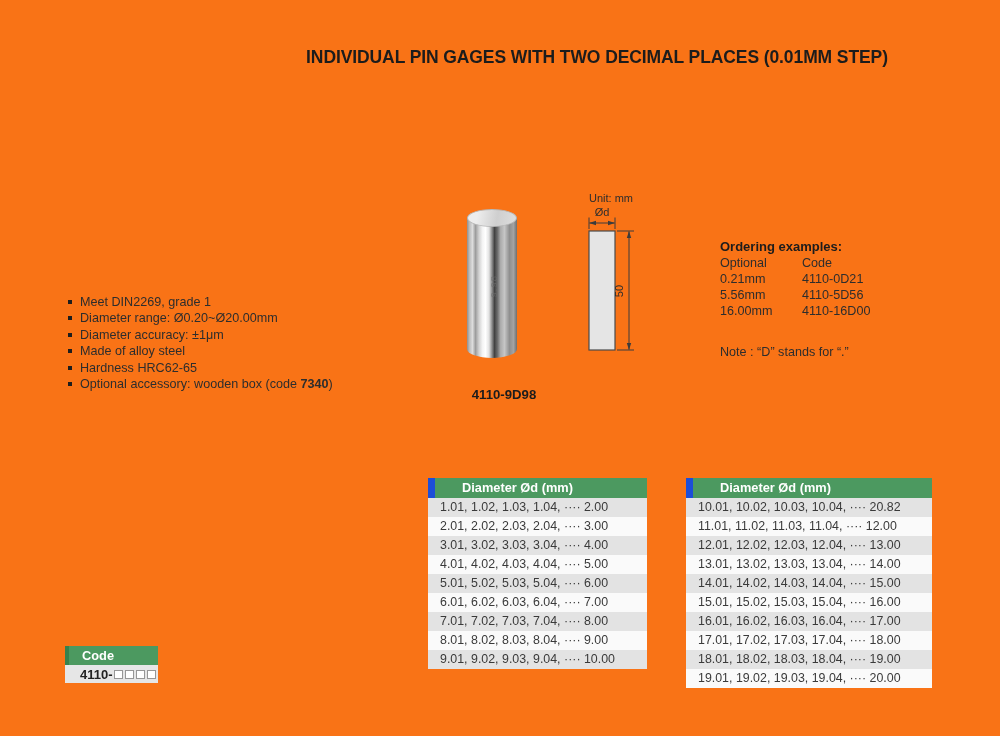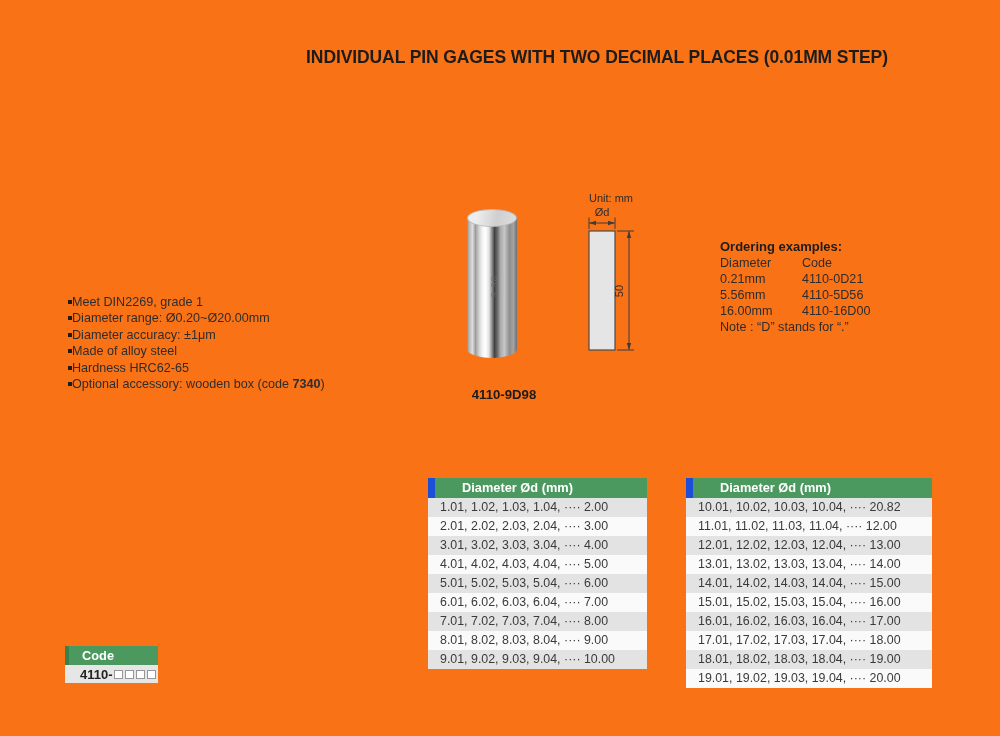--- a/index.html
+++ b/index.html
@@ -6,21 +6,21 @@
   .page{position:relative;width:1000px;height:736px;background:#f97316;
         font-family:"Liberation Sans", sans-serif;color:#2e2e2e;overflow:hidden;}
 
   
   .title{position:absolute;left:197px;top:47px;width:800px;margin:0;
          text-align:center;font-size:17.5px;font-weight:bold;color:#1c1c1c;letter-spacing:-0.1px;}
 
   
   .features{position:absolute;left:68px;top:294px;margin:0;padding:0;list-style:none;
             font-size:12.6px;color:#2d2d2d;}
-  .features li{display:flex;line-height:16.4px;}
+  .features li{display:flex;gap:8px;line-height:16.4px;}
   .blt{width:4px;height:4px;background:#1e1e1e;margin-top:6px;flex:none;}
   .features b{font-weight:bold;}
 
   
   .pin{position:absolute;left:467px;top:209px;width:50px;height:149px;}
   .pin-body{position:absolute;left:0;top:8px;width:50px;height:141px;
             border-radius:0 0 50% 50% / 0 0 9px 9px;
             background:linear-gradient(to right,
               #8f8f8f 0%, #bcbcbc 5%, #dcdcdc 11%, #9d9d9d 17%, #d2d2d2 24%,
               #f4f4f4 31%, #ffffff 37%, #e2e2e2 44%, #8c8c8c 50%, #424242 55%,
@@ -37,21 +37,21 @@
   
   .diagram{position:absolute;left:575px;top:186px;}
   .diagram text{font-family:"Liberation Sans", sans-serif;font-size:11px;fill:#2d2d2d;}
   .diagram .dln{stroke:#3c3c3c;stroke-width:1;fill:none;}
   .diagram .arr{fill:#3c3c3c;stroke:none;}
 
   
   .ordering{position:absolute;left:720px;top:239px;width:210px;font-size:12.6px;color:#2d2d2d;}
   .ord-title{font-size:13px;font-weight:bold;line-height:16px;color:#1c1c1c;}
   .ord-grid{display:grid;grid-template-columns:82px auto;line-height:16px;}
-  .ord-note{line-height:16px;}
+  .ord-note{line-height:16px;margin-top:25px;}
 
   
   .stable{position:absolute;top:478px;font-size:12.4px;white-space:nowrap;}
   .t-left{left:428px;width:219px;}
   .t-right{left:686px;width:246px;}
   .stable .th{height:20px;line-height:20px;background:#4c9960;border-left:7px solid #1d4ed8;
               color:#ffffff;font-weight:bold;font-size:12.8px;padding-left:27px;box-sizing:border-box;}
   .stable .tr{height:19px;line-height:19px;padding-left:12px;color:#3a3a3a;box-sizing:border-box;}
   .stable .tr:nth-child(even){background:#e3e3e3;}
   .stable .tr:nth-child(odd){background:#fafafa;}
@@ -125,21 +125,21 @@
     <line class="dln" x1="42" y1="164" x2="59" y2="164"></line>
     <line class="dln" x1="54" y1="45.5" x2="54" y2="163.5"></line>
     <polygon class="arr" points="54,45 51.8,52 56.2,52"></polygon>
     <polygon class="arr" points="54,164 51.8,157 56.2,157"></polygon>
     <text transform="rotate(-90 48 105)" x="48" y="105" text-anchor="middle">50</text>
   </svg>
 
   <div class="ordering">
     <div class="ord-title">Ordering examples:</div>
     <div class="ord-grid">
-      <span>Diameter</span>
+      <span>Optional</span>
       <span>Code</span>
       <span>0.21mm</span>
       <span>4110-0D21</span>
       <span>5.56mm</span>
       <span>4110-5D56</span>
       <span>16.00mm</span>
       <span>4110-16D00</span>
     </div>
     <div class="ord-note">Note : “D”  stands for “.”</div>
   </div>

